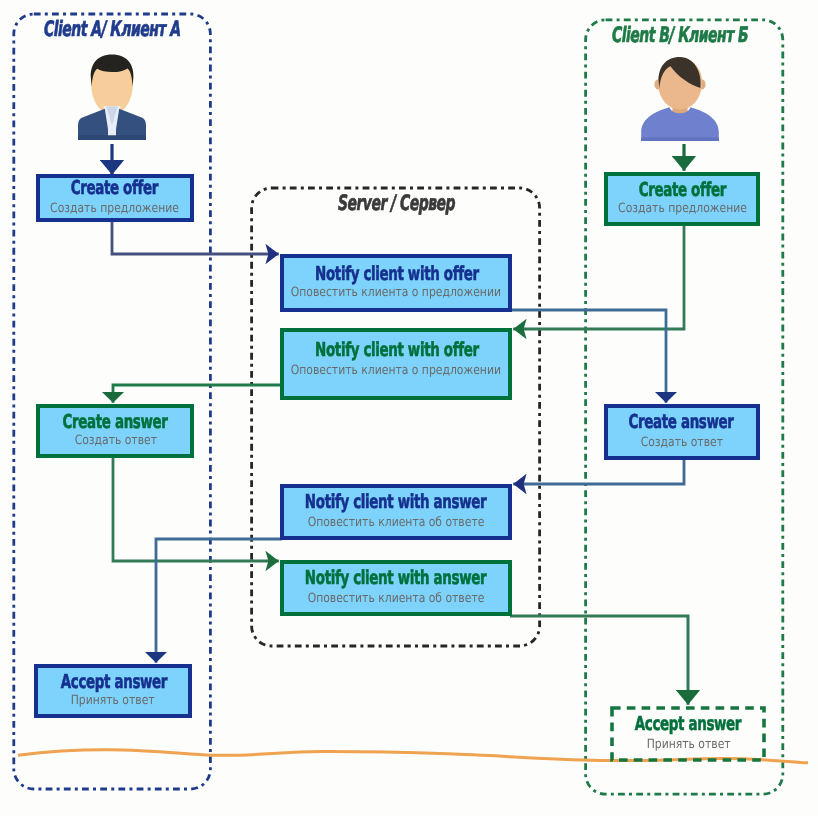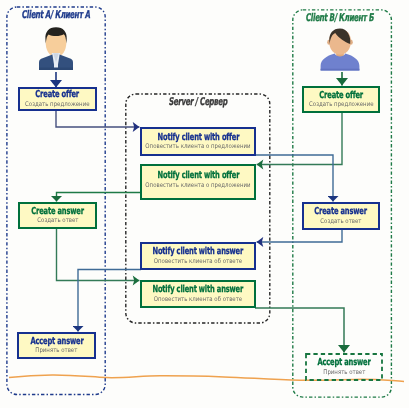--- a/index.html
+++ b/index.html
@@ -10,21 +10,21 @@
   svg.layer{position:absolute;left:0;top:0;width:409px;height:408px;overflow:visible;}
   #wires{z-index:2;}
   #lanes{z-index:1;}
   .lane-label{position:absolute;font-family:"DejaVu Sans",sans-serif;
       font-weight:bold;font-style:italic;
       font-size:10.6px;white-space:nowrap;z-index:4;letter-spacing:-0.4px;
       -webkit-text-stroke:0.35px currentColor;
       transform:scaleX(0.66);transform-origin:left center;}
   .node{position:absolute;box-sizing:border-box;display:flex;
       flex-direction:column;align-items:center;justify-content:center;
-      background:#fef9c3;z-index:3;}
+      background:#7dd3fc;z-index:3;}
   .node .t{font-family:"DejaVu Sans",sans-serif;font-weight:bold;font-size:9.6px;
       line-height:9.6px;white-space:nowrap;letter-spacing:-0.25px;
       -webkit-text-stroke:0.3px currentColor;
       transform:scaleX(0.70);transform-origin:center center;}
   .node .s{font-family:"DejaVu Sans Condensed",sans-serif;font-size:6.4px;line-height:8px;
       white-space:nowrap;color:#6a6a6a;
       transform:scaleX(0.94);transform-origin:center center;}
   .avatar{position:absolute;z-index:3;}
 </style>
 </head>

